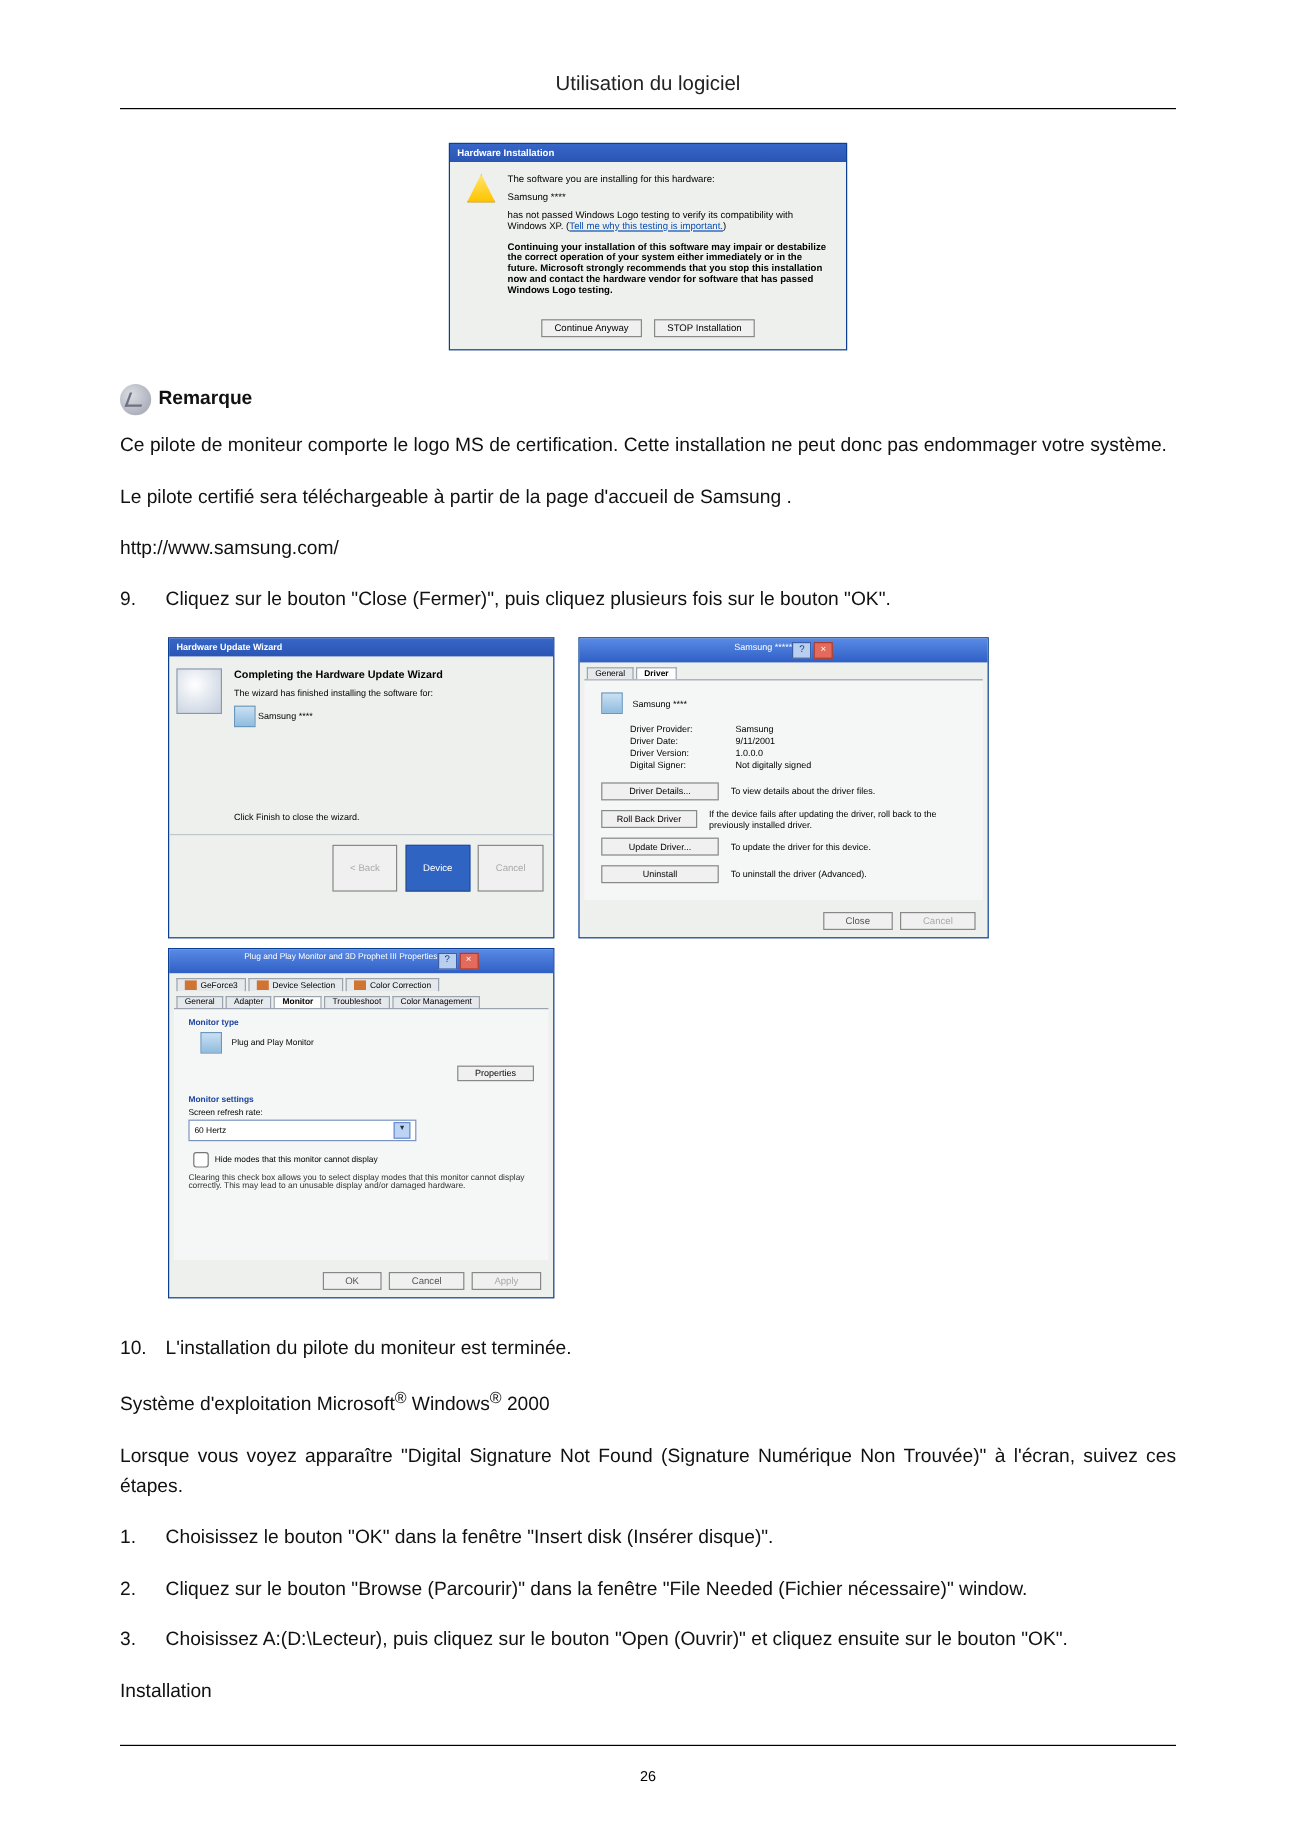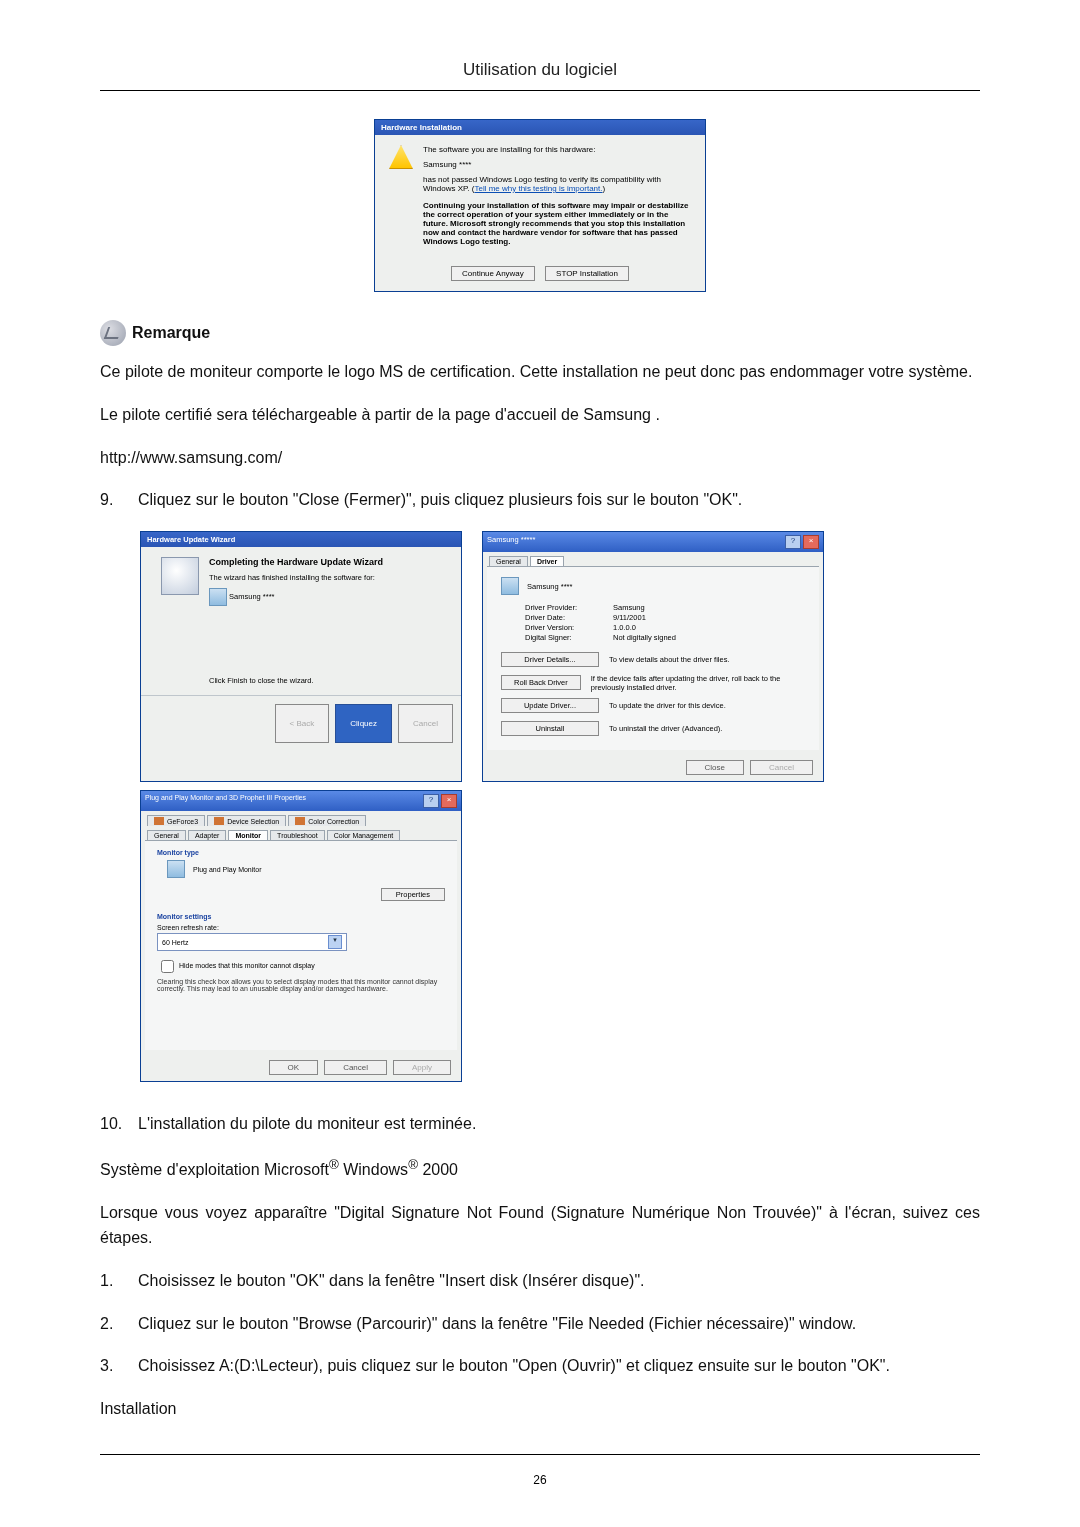--- a/index.html
+++ b/index.html
@@ -118,21 +118,21 @@
     justify-content: flex-start;
     margin: 8px 0 8px 40px;
   }
   .wiz {
     width: 320px;
     border: 1px solid #0a3f93;
     background: #eef0ee;
     font-size: 7.5px;
   }
   .wiz-body {
-    padding: 10px 20px;
+    padding: 10px 6px;
     display: flex;
     gap: 10px;
   }
   .wiz-icon {
     width: 36px; height: 36px;
     background: radial-gradient(circle at 40% 35%, #fff, #c2cddd);
     border: 1px solid #8a98ae;
   }
   .wiz-icon-sm {
     width: 16px; height: 16px;
@@ -159,23 +159,23 @@
   .wiz-btn.disabled { color: #aaa; }
   .prop {
     width: 340px;
     border: 1px solid #0a3f93;
     background: #eef0ee;
     font-size: 7.5px;
   }
   .prop-title {
     background: linear-gradient(#5a8ae6,#2f5fc4);
     color: #fff;
-    padding: 3px 4px;
-    display: flex;
-    justify-content: space-between;
+    padding: 3px 23px;
+    display: flex;
+    justify-content: center;
   }
   .winbtns { display: flex; gap: 2px; }
   .winbtn { width: 14px; height: 12px; background: #b9cff0; border: 1px solid #3b5ea5; font-size: 8px; line-height: 10px; text-align: center; color: #183a7a; }
   .winbtn.close { background: #e46a5c; color: #fff; border-color: #a63d31; }
   .tabs { display: flex; gap: 2px; padding: 4px 6px 0 6px; font-size: 7px; }
   .tab { border: 1px solid #9aa4ae; border-bottom: none; padding: 1px 6px; background: #e6e9eb; }
   .tab.active { background: #fdfdfd; font-weight: bold; }
   .prop-body { padding: 10px 14px; background: #f5f6f6; border-top: 1px solid #9aa4ae; margin: 0 4px 4px 4px; }
   .kv { display: flex; gap: 8px; margin: 1px 0; }
   .kv .k { width: 80px; }
@@ -272,21 +272,21 @@
         <div class="wiz-icon"></div>
         <div style="flex:1">
           <div style="font-weight:bold;font-size:9px">Completing the Hardware Update Wizard</div>
           <div style="margin-top:6px">The wizard has finished installing the software for:</div>
           <div style="margin:6px 0"><span class="wiz-icon-sm"></span> <span>Samsung ****</span></div>
           <div style="margin-top:70px">Click Finish to close the wizard.</div>
         </div>
       </div>
       <div class="wiz-foot">
         <span class="wiz-btn disabled">&lt; Back</span>
-        <span class="wiz-btn primary">Cliquez</span>
+        <span class="wiz-btn primary">Device</span>
         <span class="wiz-btn disabled">Cancel</span>
       </div>
     </div>
 
     <div class="prop">
       <div class="prop-title">
         <span>Samsung *****</span>
         <span class="winbtns">
           <span class="winbtn">?</span>
           <span class="winbtn close">×</span>

